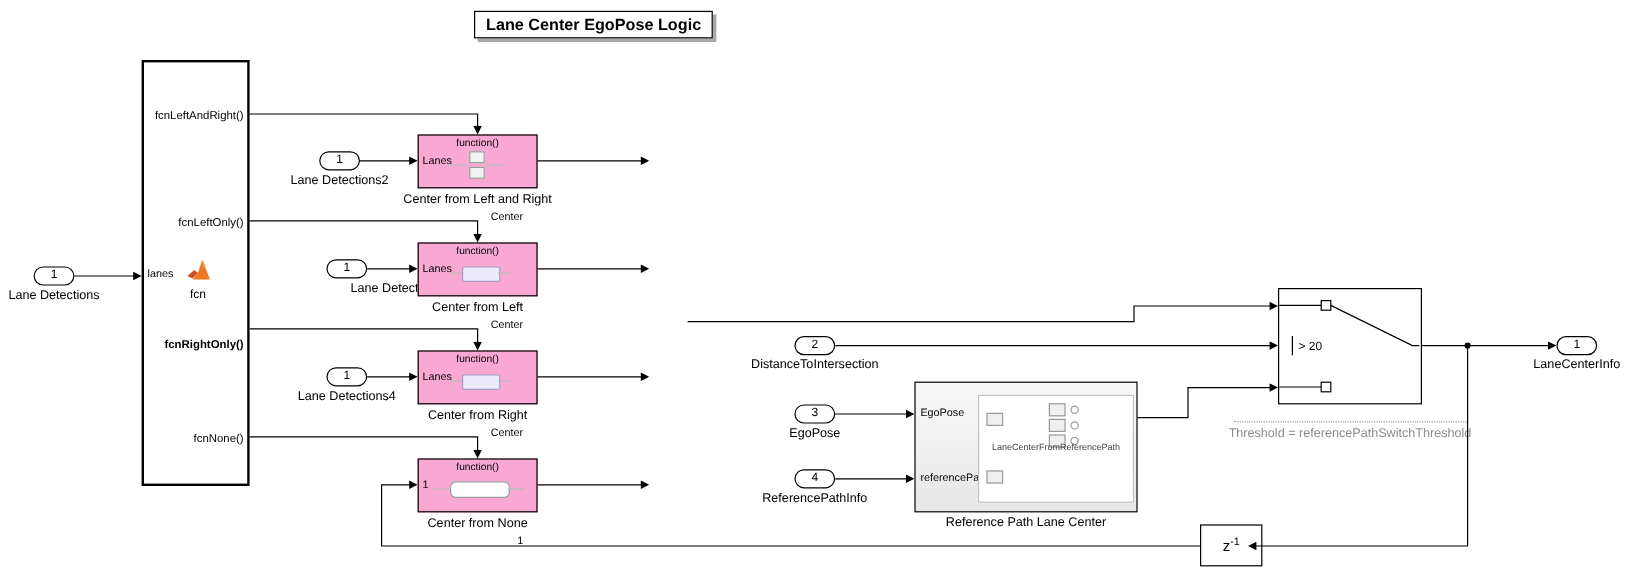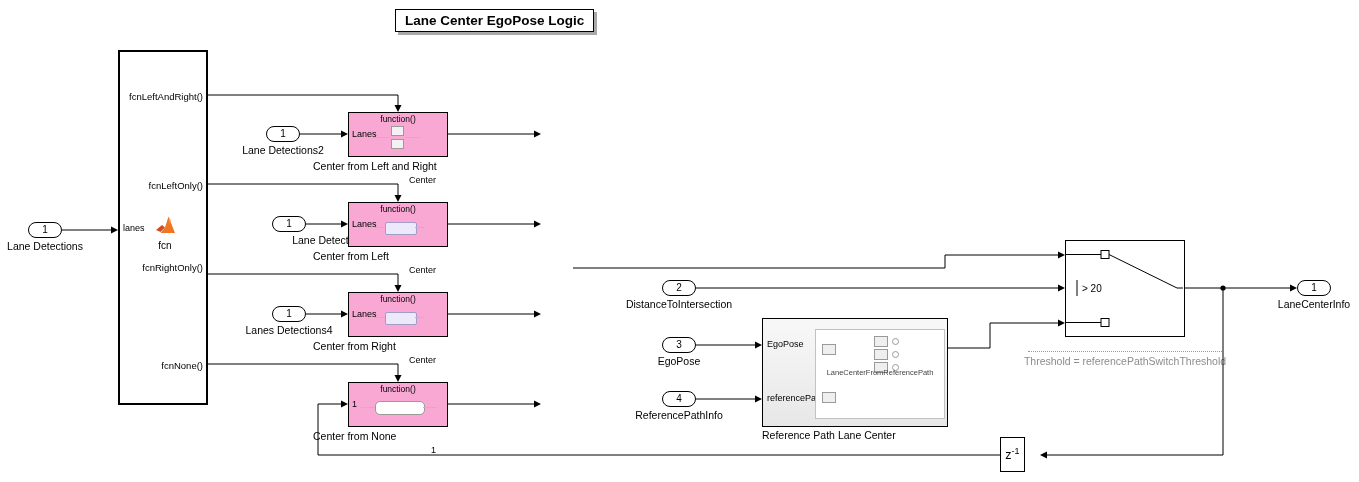--- a/index.html
+++ b/index.html
@@ -25,41 +25,41 @@
   .subsys .hdr{position:absolute;top:1px;left:0;right:0;text-align:center;font-size:8.5px;}
   .subsys .pin{position:absolute;left:3px;top:16px;font-size:9px;}
   .subsys .pout{position:absolute;right:11px;top:16px;font-size:9px;margin-top:46px;}
   .thumb{position:absolute;left:36px;top:19px;width:30px;height:11px;border:1px solid #a49bc9;
          background:#eceafa;border-radius:2px;}
   .tline{position:absolute;top:24px;height:1px;background:#bbb;}
   .mini-rect{position:absolute;width:11px;height:8px;border:1px solid #9a9a9a;background:#f2f2f2;}
   .thumb-none{position:absolute;left:26px;top:18px;width:48px;height:12px;border:1px solid #9a9a9a;
               border-radius:5px;background:#fff;}
 
-  .block-label{position:absolute;font-size:10.5px;white-space:nowrap;}
+  .block-label{position:absolute;font-size:10.5px;text-align:center;white-space:nowrap;}
 
   .merge{position:absolute;left:541px;top:92px;width:32px;height:355px;border:1.5px solid #000;
          background:#fff;display:flex;align-items:center;justify-content:center;font-size:10px;
          box-sizing:border-box;}
 
   .switch{position:absolute;left:1065px;top:240px;width:120px;height:97px;border:1.5px solid #000;
           background:#fff;box-sizing:border-box;}
   .switch svg{position:absolute;left:0;top:0;}
 
   .refblock{position:absolute;left:762px;top:318px;width:186px;height:109px;border:1.5px solid #000;
             background:linear-gradient(#f8f8f8,#e7e7e7);box-sizing:border-box;}
   .refblock .pin1{position:absolute;left:4px;top:20px;font-size:9px;}
   .refblock .pin2{position:absolute;left:4px;top:74px;font-size:9px;}
   .rpthumb{position:absolute;left:52px;top:10px;width:128px;height:88px;background:#fff;
            border:1px solid #c2c2c2;}
   .rpthumb .txt{position:absolute;left:0;right:0;top:38px;text-align:center;font-size:7.5px;color:#444;}
   .rp-rect{position:absolute;width:12px;height:9px;border:1px solid #9a9a9a;background:#efefef;}
   .rp-dot{position:absolute;width:5px;height:5px;border:1px solid #9a9a9a;border-radius:50%;background:#fff;}
 
-  .udelay{position:absolute;left:1000px;top:437px;width:25px;height:35px;border:1.5px solid #000;
+  .udelay{position:absolute;left:1000px;top:437px;width:52px;height:35px;border:1.5px solid #000;
           background:#fff;display:flex;align-items:center;justify-content:center;font-size:12.5px;
           box-sizing:border-box;}
   .udelay sup{font-size:9px;}
 
   .ann-line{position:absolute;left:1028px;top:351px;width:194px;border-top:1px dotted #999;}
   .ann-text{position:absolute;left:1018px;top:355px;width:214px;text-align:center;
             font-size:10.5px;color:#8c8c8c;white-space:nowrap;}
 
   .wires{position:absolute;left:0;top:0;pointer-events:none;}
   .wires polyline{fill:none;stroke:#000;stroke-width:1;}
@@ -75,21 +75,21 @@
   <div class="port" style="left:28px;top:222px;">1</div>
   <div class="port-label" style="left:-3px;top:240px;width:96px;">Lane Detections</div>
 
   <div class="port" style="left:266px;top:126px;">1</div>
   <div class="port-label" style="left:235px;top:144px;width:96px;">Lane Detections2</div>
 
   <div class="port" style="left:272px;top:216px;">1</div>
   <div class="port-label" style="left:241px;top:234px;width:96px;margin-left:44px;">Lane Detections3</div>
 
   <div class="port" style="left:272px;top:306px;">1</div>
-  <div class="port-label" style="left:241px;top:324px;width:96px;">Lanes Detections4</div>
+  <div class="port-label" style="left:241px;top:324px;width:96px;">Lane Detections4</div>
 
   <div class="port" style="left:662px;top:280px;">2</div>
   <div class="port-label" style="left:619px;top:298px;width:120px;">DistanceToIntersection</div>
 
   <div class="port" style="left:662px;top:337px;">3</div>
   <div class="port-label" style="left:629px;top:355px;width:100px;">EgoPose</div>
 
   <div class="port" style="left:662px;top:391px;">4</div>
   <div class="port-label" style="left:619px;top:409px;width:120px;">ReferencePathInfo</div>
 
@@ -101,21 +101,21 @@
     <span class="logo">
       <svg width="22" height="22" viewBox="0 0 22 22">
         <path d="M1,15 L7,10 L10,12.5 L5.5,17 Z" fill="#d24d22"></path>
         <path d="M10,12.5 L13.5,1.5 L20,18 L5.5,18 Z" fill="#ef7623"></path>
         <path d="M13.5,1.5 L16,6 L14.8,9 Z" fill="#f5a25c"></path>
       </svg>
     </span>
     <span class="fcnname">fcn</span>
     <span class="outlabel" style="top:39px;">fcnLeftAndRight()</span>
     <span class="outlabel" style="top:128px;">fcnLeftOnly()</span>
-    <span class="outlabel" style="top:210px;">fcnRightOnly()</span>
+    <span class="outlabel" style="top:230px;font-weight:bold;">fcnRightOnly()</span>
     <span class="outlabel" style="top:308px;">fcnNone()</span>
   </div>
 
   <div class="subsys" style="top:112px;">
     <span class="hdr">function()</span>
     <span class="pin">Lanes</span>
     <span class="pout">Center</span>
     <span class="mini-rect" style="left:42px;top:13px;"></span>
     <span class="mini-rect" style="left:42px;top:26px;"></span>
     <span class="tline" style="left:24px;width:16px;"></span>

